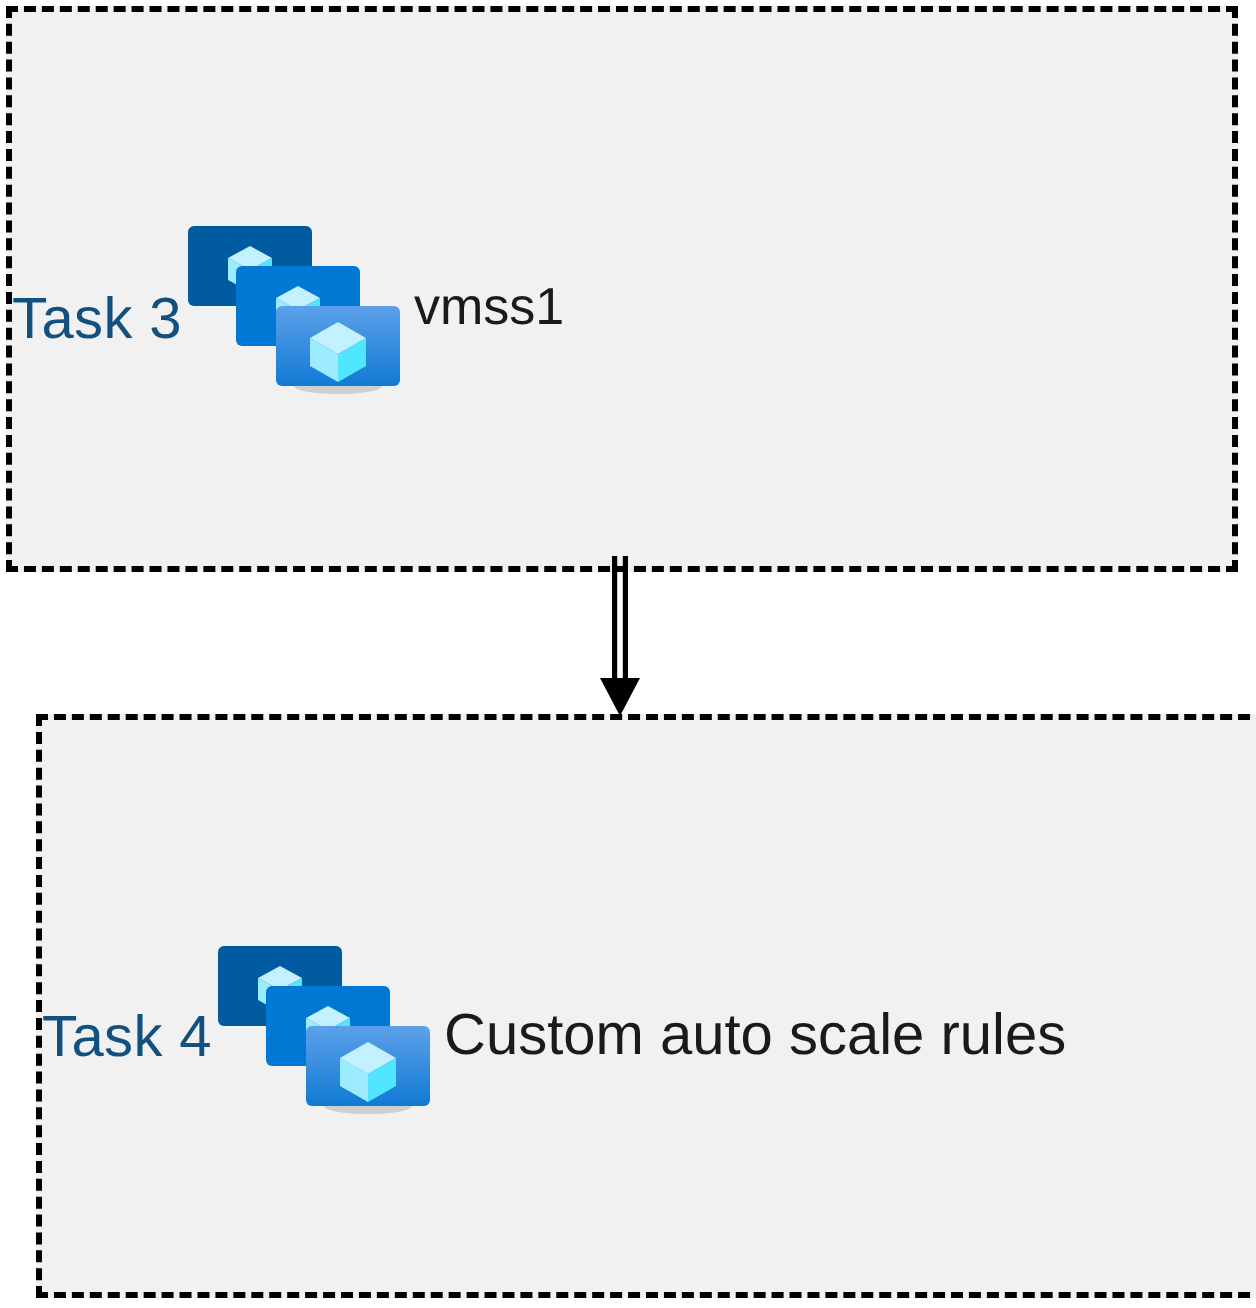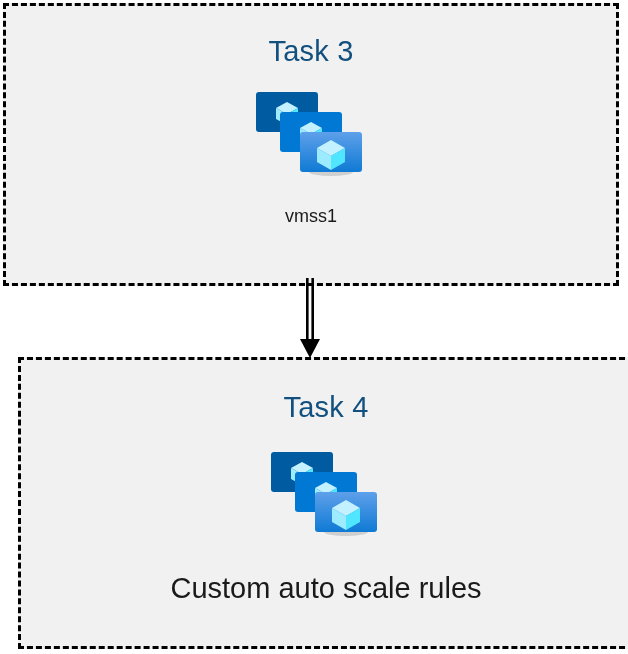--- a/index.html
+++ b/index.html
@@ -40,39 +40,39 @@
     height: 292px;
   }
 
   .box-inner {
     position: absolute;
     left: 0;
     right: 0;
     top: 0;
     bottom: 0;
     display: flex;
-    flex-direction: column;
+    flex-direction: row;
     align-items: center;
   }
 
   
   .task-heading {
     color: #11507f;
     font-size: 29px;
     line-height: 1;
     letter-spacing: 0.2px;
     white-space: nowrap;
   }
   #task-box-top .task-heading  { margin-top: 31px; }
   #task-box-bottom .task-heading { margin-top: 33px; }
 
   
   .caption {
     color: #1a1a1a;
-    font-size: 18px;
+    font-size: 26px;
     line-height: 33px;
     text-align: center;
     white-space: nowrap;
   }
   #caption-top    { margin-top: 18px; }
   #caption-bottom { margin-top: 30px; font-size: 29px; }
 
   
   .vmss-icon {
     position: relative;

